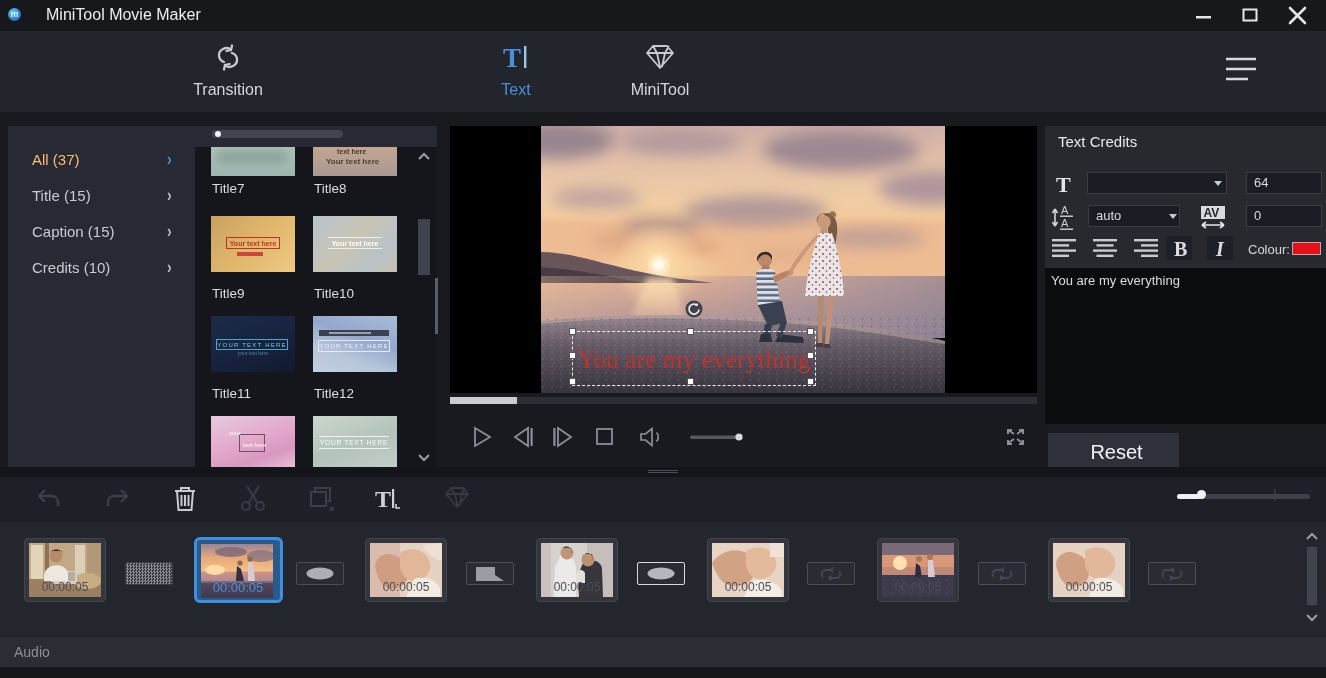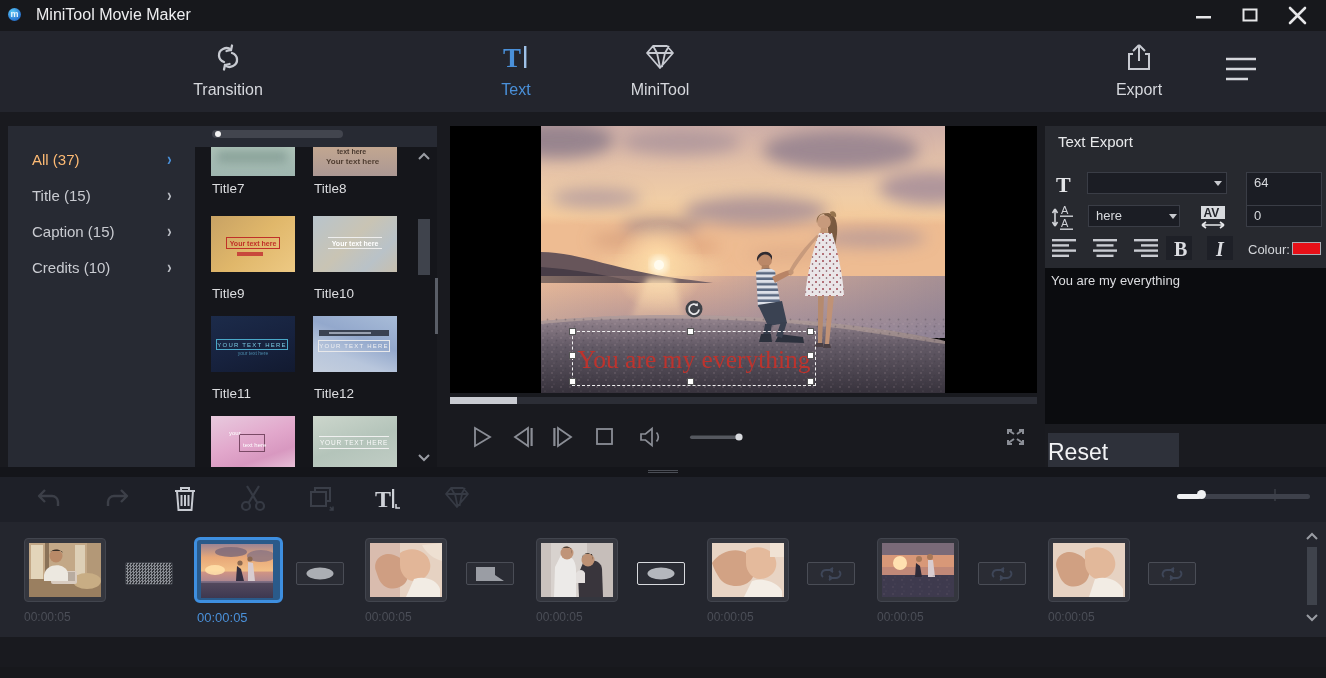--- a/index.html
+++ b/index.html
@@ -6,21 +6,21 @@
 html,body { width:1326px; height:678px; overflow:hidden; background:#17181c; }
 body { font-family:"Liberation Sans", sans-serif; }
 #app { position:relative; width:1326px; height:678px; background:#191a1f; }
 .abs { position:absolute; }
 
 
 #titlebar { position:absolute; left:0; top:0; width:1326px; height:31px; background:#17181c; }
 #logo { position:absolute; left:8px; top:8px; width:13px; height:13px; border-radius:50%;
   background:radial-gradient(circle at 35% 30%, #5ac8f5, #2f7fd6 60%, #1a55a8); }
 #logo span { position:absolute; left:2.5px; top:1px; font-size:9px; font-weight:bold; color:#e8f4ff; }
-#title-text { position:absolute; left:36px; top:6px; font-size:16px; color:#eeeef0; }
+#title-text { position:absolute; left:46px; top:6px; font-size:16px; color:#eeeef0; }
 .winbtn { position:absolute; top:0; width:46px; height:31px; color:#e6e6e8; }
 
 
 #nav { position:absolute; left:0; top:31px; width:1326px; height:81px; background:#23252d; }
 .navitem { position:absolute; top:10px; text-align:center; color:#d6d8dd; font-size:16px; }
 .navitem svg { display:block; margin:0 auto 6px; }
 .navitem .lbl { display:block; margin-top:2px; }
 
 
 #leftmenu { position:absolute; left:8px; top:126px; width:187px; height:341px; background:#272a33; }
@@ -40,34 +40,34 @@
 #photo { position:absolute; left:91px; top:0; width:404px; height:267px; }
 #progress { position:absolute; left:450px; top:397px; width:587px; height:7px; background:#2c2e36; }
 #progress .fill { position:absolute; left:0; top:0; width:67px; height:7px; background:#c9cbd1; }
 #timecode { position:absolute; left:766px; top:427px; font-size:19.5px; color:#e9e9eb; letter-spacing:0.5px; }
 
 
 #rpanel { position:absolute; left:1045px; top:126px; width:281px; height:341px; background:#27292f; }
 #rpanel-h { position:absolute; left:13px; top:7px; font-size:15px; color:#e8e9eb; }
 .rp-input { position:absolute; background:#1b1d24; border:1px solid #3a3d46; color:#d8dade; font-size:13px; }
 #rtext { position:absolute; left:0px; top:142px; width:281px; height:156px; background:#0b0c0f; color:#dcdde0; font-size:13px; padding:5px 6px; }
-.rbtn { position:absolute; top:301px; height:39px; background:#2e313a; color:#f2f3f5; font-size:23px; text-align:left; line-height:39px; }
+.rbtn { position:absolute; top:301px; height:39px; background:#2e313a; color:#f2f3f5; font-size:20px; text-align:center; line-height:39px;padding-left:6px; }
 
 
 #divider { position:absolute; left:0; top:467px; width:1326px; height:10px; background:#14151a; }
 #toolbar2 { position:absolute; left:0; top:477px; width:1326px; height:45px; background:#1e2028; }
 #timelinebg { position:absolute; left:0; top:522px; width:1326px; height:115px; background:#24262e; }
 #audiobar { position:absolute; left:0; top:637px; width:1326px; height:30px; background:#2b2d35; }
 #audiobar span { position:absolute; left:14px; top:7px; font-size:14px; color:#8b8e95; }
 #bottomstrip { position:absolute; left:0; top:667px; width:1326px; height:11px; background:#17181c; }
 
 .clip { position:absolute; top:538px; width:82px; height:64px; border-radius:4px; background:#34363e; border:1px solid #42454e; }
 .clip .inner { position:absolute; left:4px; top:4px; width:72px; height:54px; overflow:hidden; }
 .clip.sel { border:3px solid #3e8fe0; background:#2a5a8a; border-radius:6px; }
-.ctime { position:absolute; top:610px; width:82px; font-size:12px; color:#4b4e57; }
+.ctime { position:absolute; top:580px; width:82px; text-align:center; font-size:12px; color:#4b4e57; }
 .ctime.sel { color:#4a90d9; font-size:13px; }
 .trans { position:absolute; top:562px; width:48px; height:23px; border:1px solid #4a4d56; border-radius:2px; background:#2a2c34; }
 </style>
 </head>
 <body>
 <div id="app">
 
 <div id="titlebar">
   <div id="logo">
         <span>m</span>
@@ -101,27 +101,20 @@
           <text x="4" y="26" font-family="Liberation Serif, serif" font-size="27" font-weight="bold" fill="#4a90d9">T</text>
           <rect x="25" y="5" width="2.4" height="22" fill="#9fc2e8"></rect>
         </svg>
     <span class="lbl">Text</span>
   </div>
   <div class="navitem" style="left:610px;width:100px">
     <svg width="36" height="34" viewBox="0 0 36 34">
           <path d="M11 5 h14 l6 7 -13 15 -13 -15 z M11 5 l4 7 8 0 4 -7 M5 12 h26 M15 12 l3 14 M23 12 l-3 14" fill="none" stroke="#c7cad1" stroke-width="1.8" stroke-linejoin="round"></path>
         </svg>
     <span class="lbl">MiniTool</span>
-  </div>
-  <div class="navitem" style="left:1099px;width:80px">
-    <svg width="34" height="34" viewBox="0 0 34 34">
-          <path d="M11 13 h-4 v15 h20 v-15 h-4" fill="none" stroke="#c7cad1" stroke-width="2"></path>
-          <path d="M17 20 v-15 M17 4 l-6 6 M17 4 l6 6" fill="none" stroke="#c7cad1" stroke-width="2"></path>
-        </svg>
-    <span class="lbl">Export</span>
   </div>
   <svg style="position:absolute;left:1224px;top:24px" width="34" height="30">
         <path d="M2 4 h30 M2 14 h30 M2 24 h22" stroke="#d6d8dd" stroke-width="2.6"></path>
       </svg>
 </div>
 
 <div id="leftmenu"></div>
 <div id="topstrip"></div>
 <div id="hscroll">
       <div class="dot"></div>
@@ -341,37 +334,37 @@
       <g stroke="#8b8e96" stroke-width="2" fill="none">
         <path d="M6 2 H2 V6 M13 2 h4 v4 M2 12 v4 h4 M17 12 v4 h-4 M8 6 l-5 -3.5 M11 6 l5 -3.5 M8 11 l-5 3.5 M11 11 l5 3.5"></path>
       </g>
     </svg>
 <div id="progress">
       <div class="fill"></div>
     </div>
 <div id="playctrl"></div>
 
 <div id="rpanel">
-  <div id="rpanel-h">Text Export</div>
+  <div id="rpanel-h">Text Credits</div>
 
   <div style="position:absolute;left:11px;top:46px;font-family:'Liberation Serif',serif;font-size:22px;font-weight:bold;color:#e4e5e8">T</div>
   <div class="rp-input" style="left:42px;top:46px;width:140px;height:22px"></div>
   <svg class="abs" style="left:168px;top:54px" width="10" height="8">
         <path d="M1 1 L5 6 L9 1 Z" fill="#c8cacf"></path>
       </svg>
-  <div class="rp-input" style="left:201px;top:46px;width:76px;height:34px;line-height:20px;padding-left:7px">64</div>
+  <div class="rp-input" style="left:201px;top:46px;width:76px;height:22px;line-height:20px;padding-left:7px">64</div>
 
   <svg class="abs" style="left:6px;top:77px" width="26" height="28">
     <path d="M4 6 v17 M4 6 l-2.5 4 M4 6 l2.5 4 M4 23 l-2.5 -4 M4 23 l2.5 -4" stroke="#d0d2d7" stroke-width="1.6" fill="none"></path>
     <text x="10" y="11" font-size="11" fill="#d0d2d7">A</text>
         <rect x="9" y="12.5" width="13" height="1.4" fill="#d0d2d7"></rect>
     <text x="10" y="24" font-size="11" fill="#d0d2d7">A</text>
         <rect x="9" y="25.5" width="13" height="1.4" fill="#d0d2d7"></rect>
   </svg>
-  <div class="rp-input" style="left:43px;top:79px;width:92px;height:22px;line-height:20px;padding-left:7px">here</div>
+  <div class="rp-input" style="left:43px;top:79px;width:92px;height:22px;line-height:20px;padding-left:7px">auto</div>
   <svg class="abs" style="left:123px;top:87px" width="10" height="8">
         <path d="M1 1 L5 6 L9 1 Z" fill="#c8cacf"></path>
       </svg>
   <svg class="abs" style="left:155px;top:80px" width="26" height="24">
     <rect x="1" y="0" width="24" height="13" fill="#d8dade"></rect>
         <text x="3.5" y="11" font-size="12" font-weight="bold" fill="#23252b">AV</text>
     <path d="M2 19 h22 M2 19 l4 -3 M2 19 l4 3 M24 19 l-4 -3 M24 19 l-4 3" stroke="#e6e7ea" stroke-width="1.6" fill="none"></path>
   </svg>
   <div class="rp-input" style="left:201px;top:79px;width:76px;height:22px;line-height:20px;padding-left:7px">0</div>
 
@@ -611,14 +604,17 @@
           <path d="M15 14 C12 11.5 14 7 18 7 h7 M22 7 l3 -2.2 M22 7 l3 2.2"></path>
           <path d="M31 8 C34 10.5 32 15 28 15 h-7 M24 15 l-3 -2.2 M24 15 l-3 2.2"></path>
         </g>
       </svg></div>
 
 <svg class="abs" style="left:1302px;top:527px" width="20" height="100">
   <path d="M5 12 l5 -5 5 5" fill="none" stroke="#9a9da4" stroke-width="2"></path>
   <rect x="5" y="20" width="10" height="58" fill="#3f434c"></rect>
   <path d="M5 88 l5 5 5 -5" fill="none" stroke="#9a9da4" stroke-width="2"></path>
 </svg>
+<div id="audiobar">
+      <span>Audio</span>
+    </div>
 <div id="bottomstrip"></div>
 </div>
 
 </body></html>

